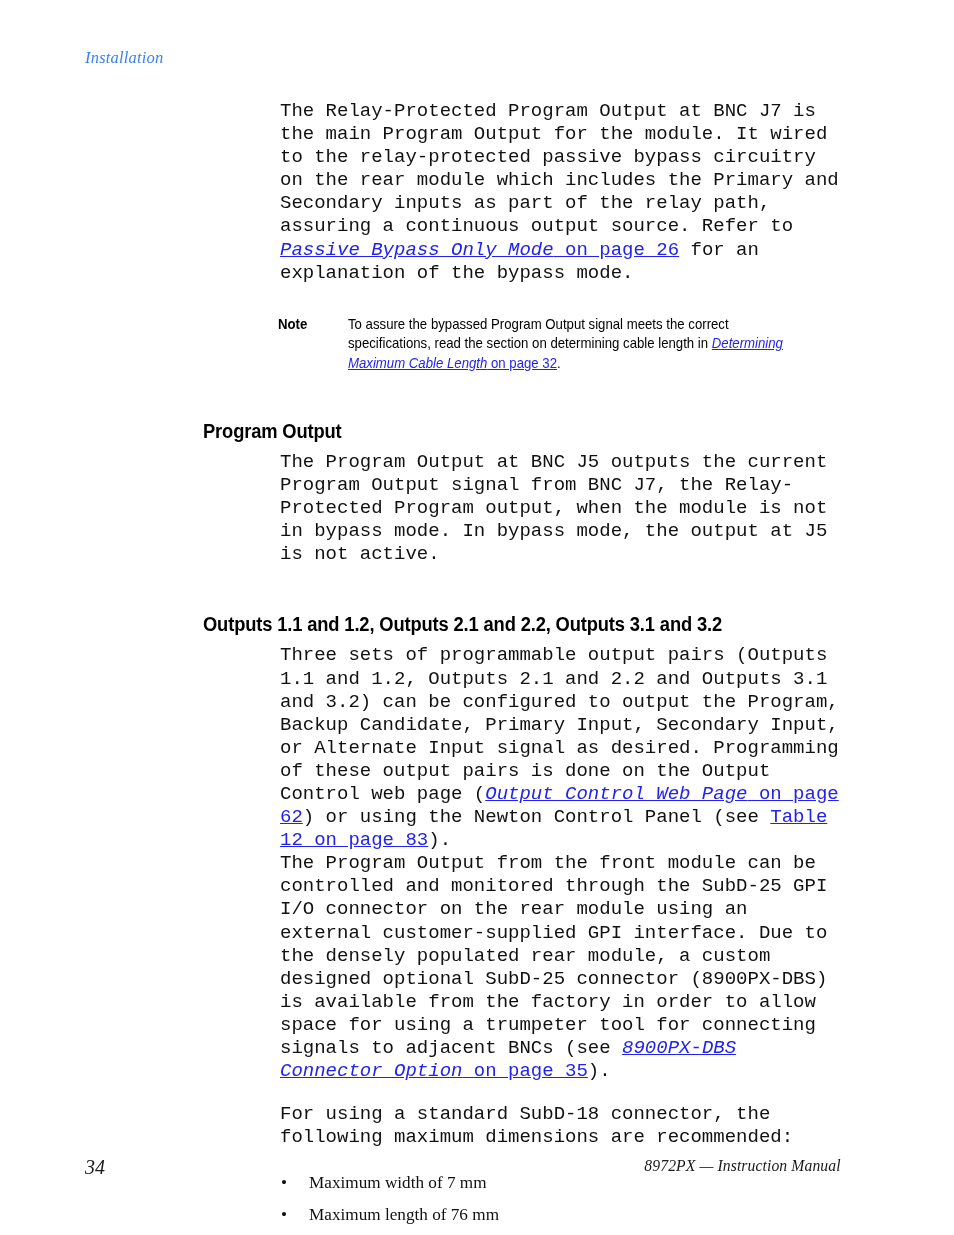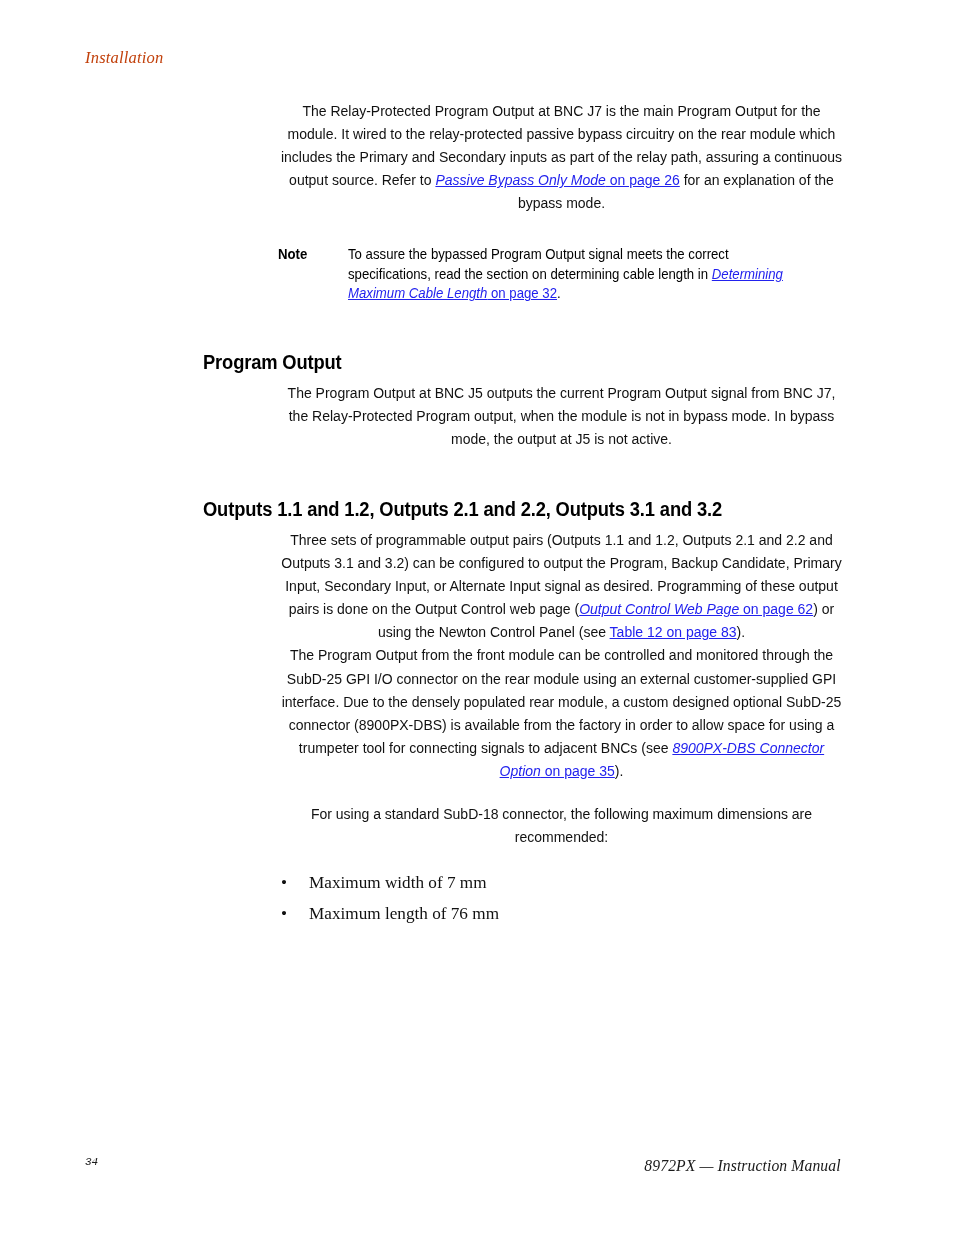--- a/index.html
+++ b/index.html
@@ -19,21 +19,21 @@
 
   
   .running-header {
     position: absolute;
     left: 85px;
     top: 48px;
     font-family: "Liberation Serif", "DejaVu Serif", serif;
     font-style: italic;
     font-size: 16.5px;
     letter-spacing: 0.2px;
-    color: #c2410c;
+    color: #3b82f6;
   }
 
   
   .content {
     position: absolute;
     left: 195px;
     top: 100px;
     width: 648px;
   }
 
@@ -53,25 +53,25 @@
   .heading-gap-large { margin-top: 46px; margin-left: 8px; }
   .heading-gap-xlarge { margin-top: 48px; }
 
   
   .body-indent {
     margin-left: 85px;
     width: 563px;
   }
   p.body {
     margin: 0 0 0 0;
-    font-size: 14px;
+    font-size: 19px;
     line-height: 23.1px;
-    text-align: center;
+    text-align: left;
     color: #111111;
-    font-family: Liberation Sans, sans-serif;
+    font-family: Liberation Mono, monospace;
   }
   p.body + p.body { margin-top: 20px; }
 
   
   .xref {
     color: #2222ee;
   }
   .xref-title {
     font-style: italic;
     color: #2222ee;
@@ -129,23 +129,23 @@
     top: 0;
     font-size: 17.2px;
     line-height: 23.1px;
   }
 
   
   .footer-page-number {
     position: absolute;
     left: 85px;
     top: 1156px;
-    font-family: Liberation Mono, monospace;
-    font-style: italic;
-    font-size: 11px;
+    font-family: Liberation Serif, serif;
+    font-style: italic;
+    font-size: 20px;
     color: #1a1a1a;
   }
   .footer-manual-title {
     position: absolute;
     right: 113px;
     top: 1156px;
     font-family: "Liberation Serif", "DejaVu Serif", serif;
     font-style: italic;
     font-size: 16.5px;
     color: #1a1a1a;

